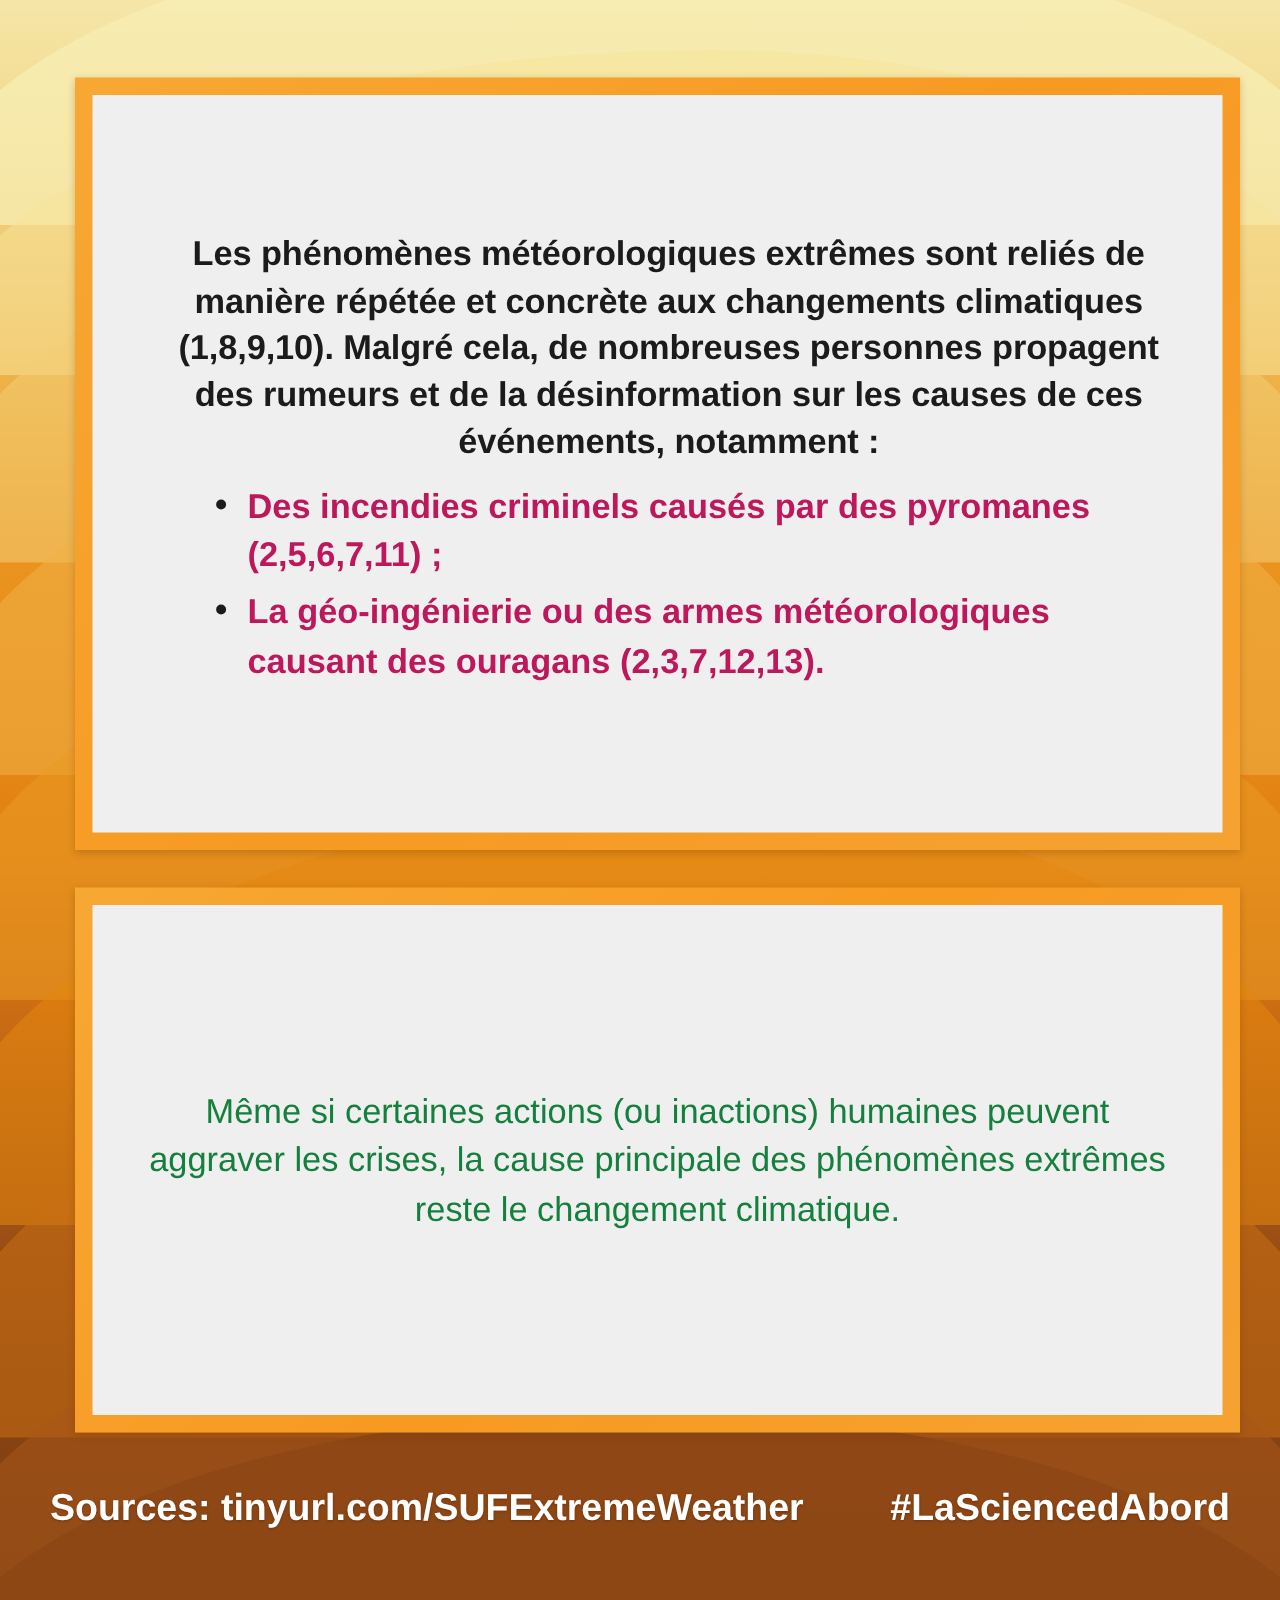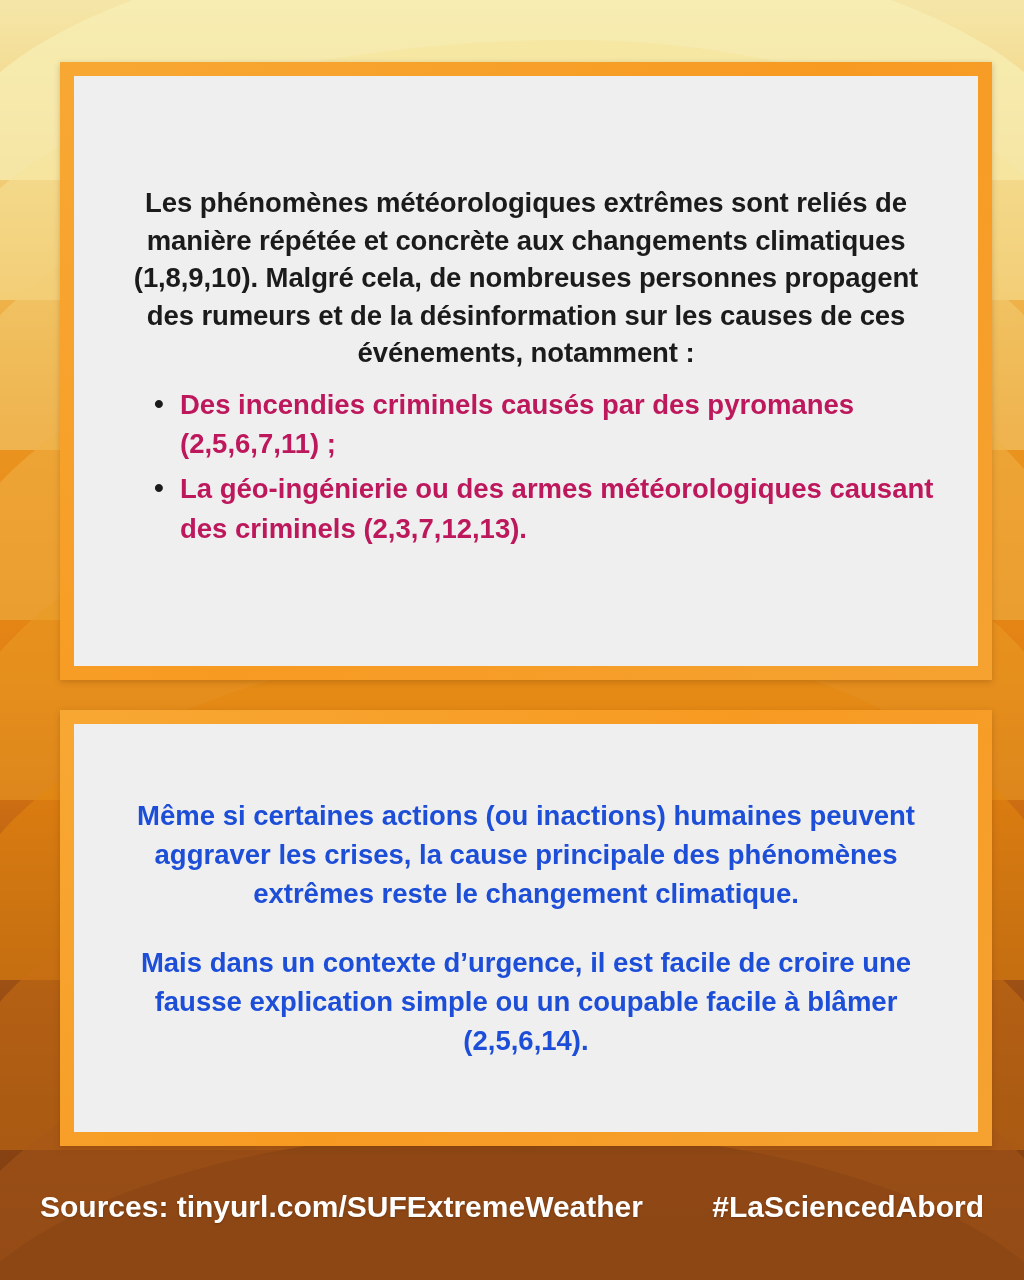--- a/index.html
+++ b/index.html
@@ -82,21 +82,21 @@
     justify-content: center;
   }
 
   #card-top {
     left: 60px;
     top: 62px;
     width: 904px;
     height: 590px;
   }
   #card-top .card-inner {
-    padding: 26px 34px 30px 34px;
+    padding: 26px 34px 30px 52px;
   }
 
   #card-bottom {
     left: 60px;
     top: 710px;
     width: 904px;
     height: 408px;
   }
   #card-bottom .card-inner {
     padding: 26px 44px;
@@ -135,22 +135,22 @@
     font-size: 28px;
     line-height: 1.42;
     color: #1b1b1b;
   }
 
   .para {
     margin: 0;
     text-align: center;
     font-size: 27.5px;
     line-height: 1.42;
-    font-weight: bold;
-    color: #1d4ed8;
+    font-weight: normal;
+    color: #15803d;
   }
   .para + .para {
     margin-top: 30px;
   }
 
   
   .footer {
     position: absolute;
     left: 0;
     bottom: 0;
@@ -186,29 +186,28 @@
   <div class="wave w8 right-lobe"></div>
   <div class="wave w9"></div>
 
   <div class="content">
 
     <div class="card" id="card-top">
       <div class="card-inner">
         <p class="intro">Les phénomènes météorologiques extrêmes sont reliés de manière répétée et concrète aux changements climatiques (1,8,9,10). Malgré cela, de nombreuses personnes propagent des rumeurs et de la désinformation sur les causes de ces événements, notamment :</p>
         <ul class="claims">
           <li>Des incendies criminels causés par des pyromanes (2,5,6,7,11) ;</li>
-          <li>La géo-ingénierie ou des armes météorologiques causant des criminels (2,3,7,12,13).</li>
+          <li>La géo-ingénierie ou des armes météorologiques causant des ouragans (2,3,7,12,13).</li>
         </ul>
       </div>
     </div>
 
     <div class="card" id="card-bottom">
       <div class="card-inner">
         <p class="para">Même si certaines actions (ou inactions) humaines peuvent aggraver les crises, la cause principale des phénomènes extrêmes reste le changement climatique.</p>
-        <p class="para">Mais dans un contexte d’urgence, il est facile de croire une fausse explication simple ou un coupable facile à blâmer (2,5,6,14).</p>
       </div>
     </div>
 
     <div class="footer">
       <span class="footer-left">Sources: tinyurl.com/SUFExtremeWeather</span>
       <span class="footer-right">#LaSciencedAbord</span>
     </div>
 
   </div>
 </div>

